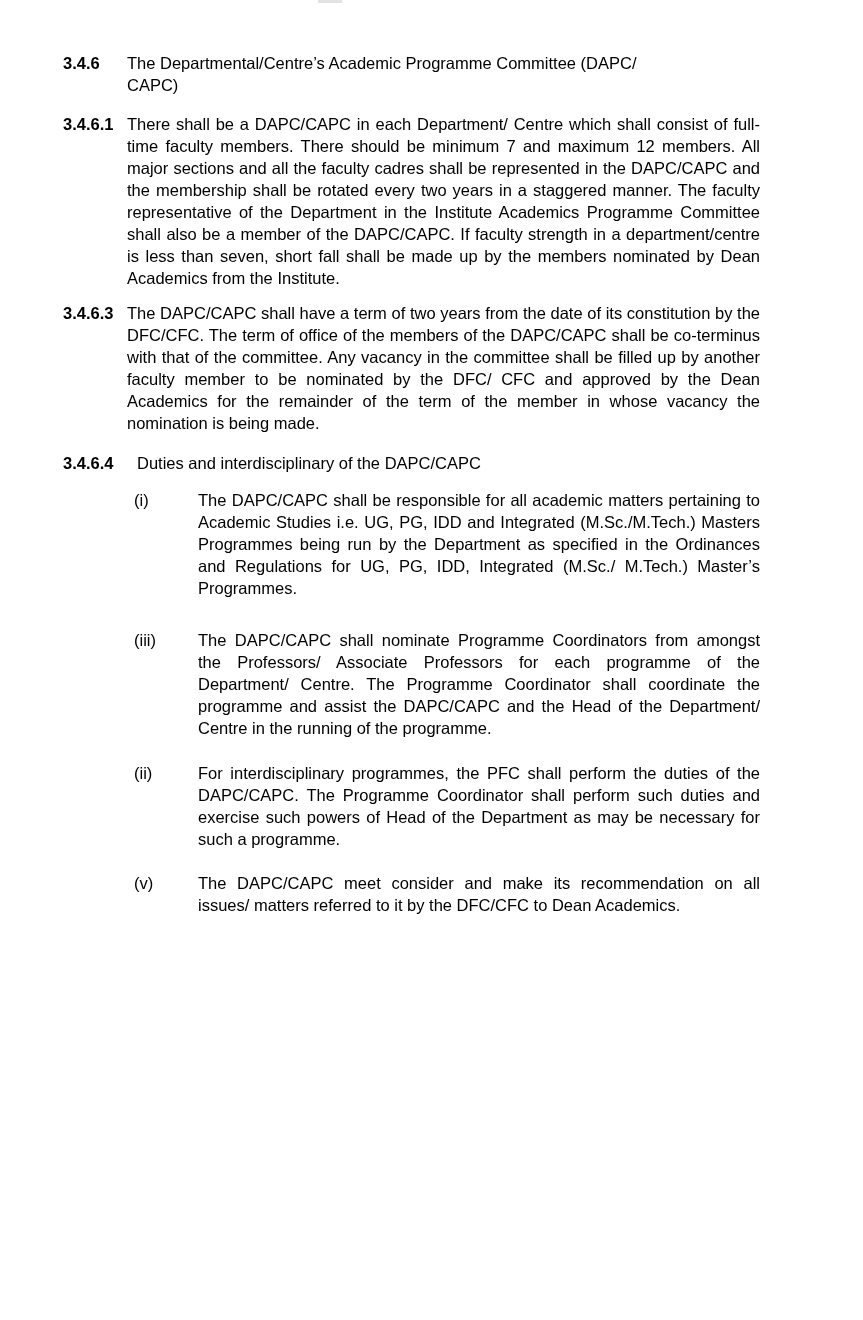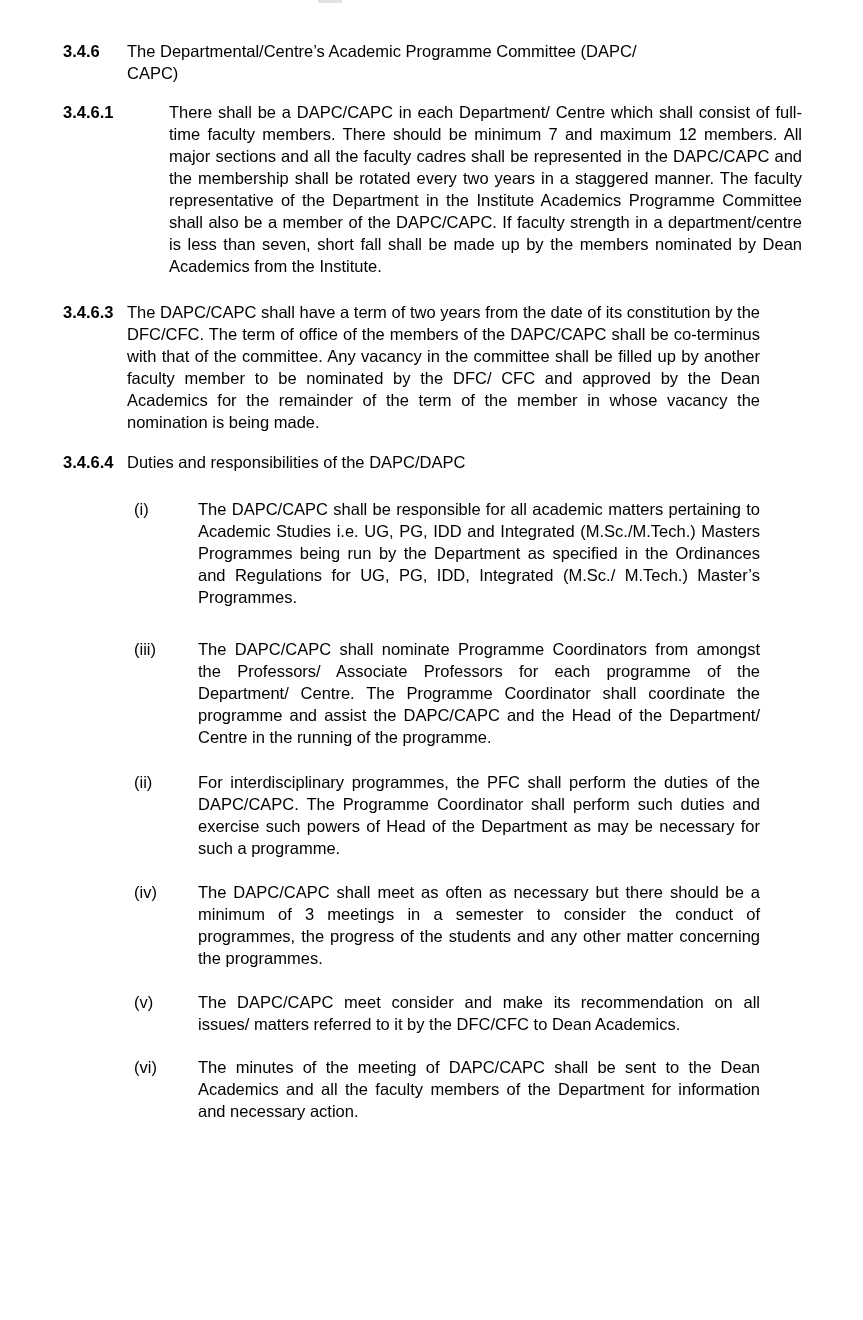--- a/index.html
+++ b/index.html
@@ -11,21 +11,21 @@
     position: relative;
     width: 832px;
     height: 1320px;
     background: #ffffff;
     color: #000000;
     font-family: "Liberation Sans", "DejaVu Sans", sans-serif;
     font-size: 16.5px;
     line-height: 22px;
     overflow: hidden;
     box-sizing: border-box;
-    padding: 40px 103px 0 63px;
+    padding: 52px 103px 0 63px;
   }
   .scan-artifact {
     position: absolute;
     left: 318px;
     top: 0;
     width: 24px;
     height: 3px;
     background: #e3e3e3;
   }
   .block {
@@ -51,28 +51,28 @@
   }
   .marker {
     width: 64px;
     flex: 0 0 64px;
   }
   .duty-text {
     width: 562px;
     flex: 0 0 562px;
     text-align: justify;
   }
-  .g15 { margin-bottom: 25px; }
+  .g15 { margin-bottom: 15px; gap: 10px; }
   .g17 { margin-bottom: 17px; }
   .g18 { margin-bottom: 18px; }
   .g21 { margin-bottom: 21px; }
   .g22 { margin-bottom: 22px; }
   .g23 { margin-bottom: 23px; }
   .g25 { margin-bottom: 25px; }
-  .g26 { margin-bottom: 24px; gap: 42px; }
+  .g26 { margin-bottom: 13px; }
   .g30 { margin-bottom: 30px; }
 </style>
 </head>
 <body>
 
 <div class="page">
 
   <div class="scan-artifact"></div>
 
   <div class="block g17">
@@ -87,50 +87,42 @@
   </div>
 
 
   <div class="block g18">
     <div class="num">3.4.6.3</div>
     <div class="sec-body">The DAPC/CAPC shall have a term of two years from the date of its constitution by the DFC/CFC. The term of office of the members of the DAPC/CAPC shall be co-terminus with that of the committee. Any vacancy in the committee shall be filled up by another faculty member to be nominated by the DFC/ CFC and approved by the Dean Academics for the remainder of the term of the member in whose vacancy the nomination is being made.</div>
   </div>
 
   <div class="block g15">
     <div class="num">3.4.6.4</div>
-    <div class="sec-body bold">Duties and responsibilities of the DAPC/DAPC</div>
+    <div class="sec-body bold">Duties and interdisciplinary of the DAPC/CAPC</div>
   </div>
 
   <div>
 
     <div class="duty g30">
       <div class="marker">(i)</div>
       <div class="duty-text">The DAPC/CAPC shall be responsible for all academic matters pertaining to Academic Studies i.e. UG, PG, IDD and Integrated (M.Sc./M.Tech.) Masters Programmes being run by the Department as specified in the Ordinances and Regulations for UG, PG, IDD, Integrated  (M.Sc./ M.Tech.) Master’s Programmes.</div>
     </div>
 
     <div class="duty g23">
       <div class="marker">(iii)</div>
       <div class="duty-text">The DAPC/CAPC shall nominate Programme Coordinators from amongst the Professors/ Associate Professors for each programme of the Department/ Centre. The Programme Coordinator shall coordinate the programme and assist the DAPC/CAPC and the Head of the Department/ Centre in the running of the programme.</div>
     </div>
 
     <div class="duty g22">
       <div class="marker">(ii)</div>
       <div class="duty-text">For interdisciplinary programmes, the PFC shall perform the duties of the DAPC/CAPC. The Programme Coordinator shall perform such duties and exercise such powers of Head of the Department as may be necessary for such a programme.</div>
     </div>
 
-    <div class="duty g22">
-      <div class="marker">(iv)</div>
-      <div class="duty-text">The DAPC/CAPC shall meet as often as necessary but there should be a minimum of 3 meetings in a semester to consider the conduct of programmes, the progress of the students and any other matter concerning the programmes.</div>
-    </div>
 
     <div class="duty g21">
       <div class="marker">(v)</div>
       <div class="duty-text">The DAPC/CAPC meet consider and make its recommendation on all issues/ matters referred to it by the DFC/CFC to Dean Academics.</div>
     </div>
 
-    <div class="duty">
-      <div class="marker">(vi)</div>
-      <div class="duty-text">The minutes of the meeting of DAPC/CAPC shall be sent to the Dean Academics and all the faculty members of the Department for information and necessary action.</div>
-    </div>
 
   </div>
 
 </div>
 
 </body></html>

